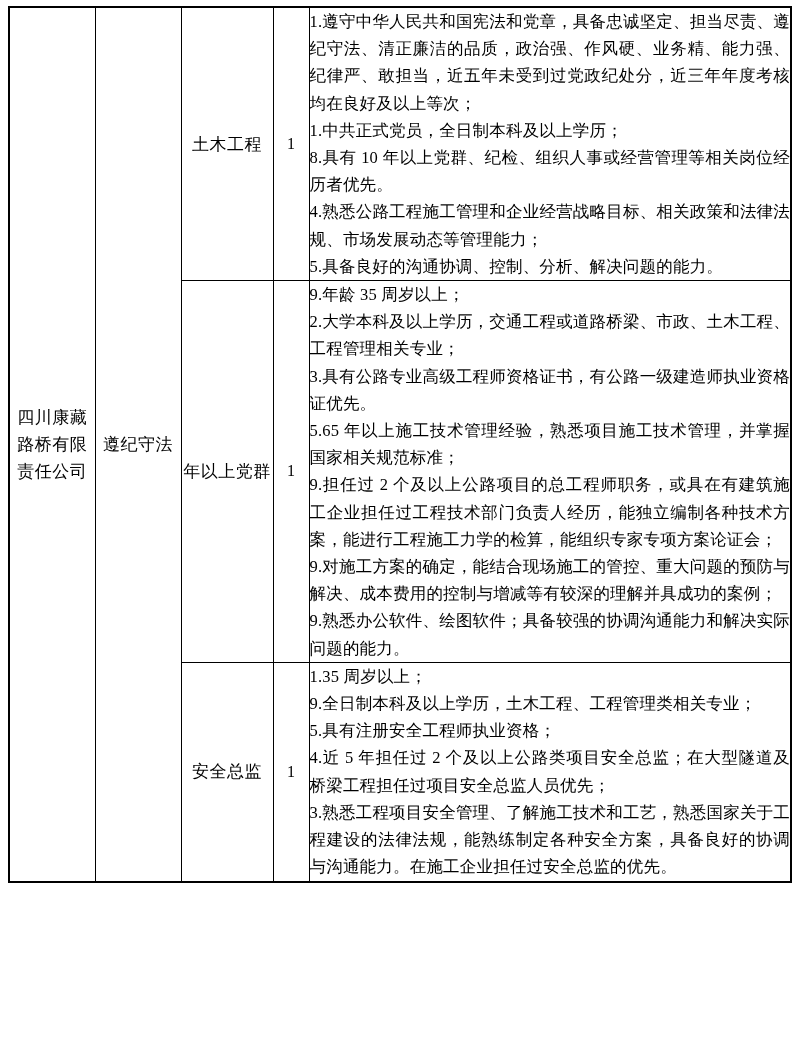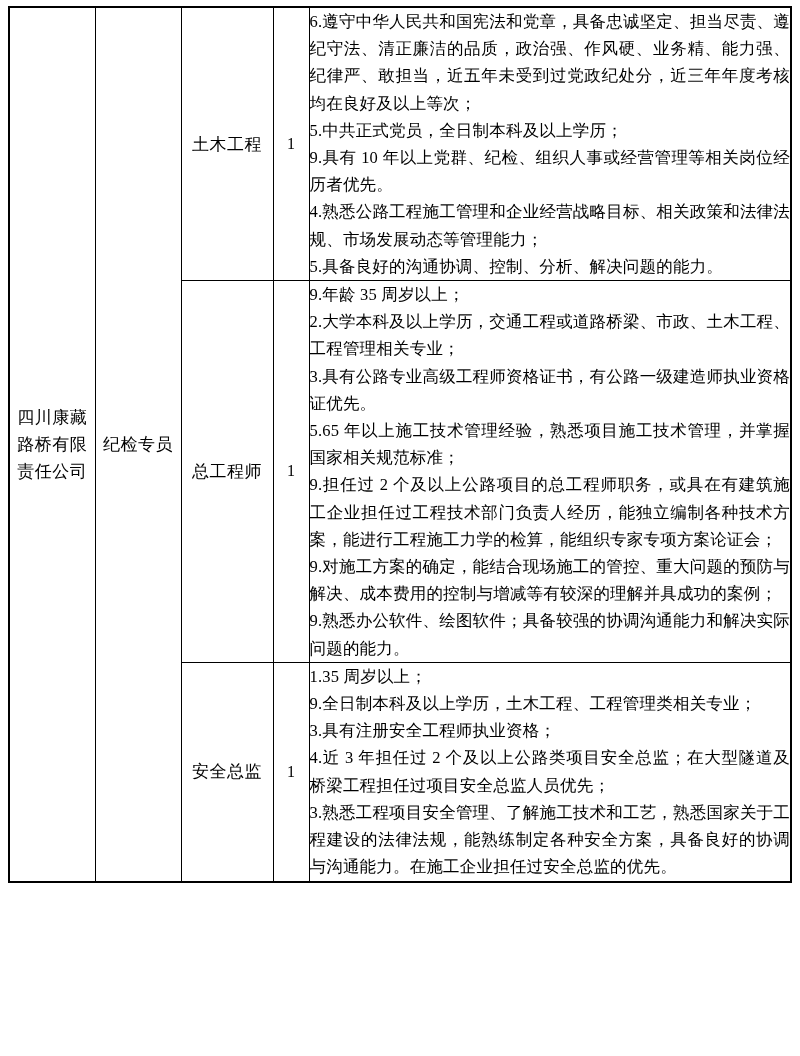--- a/index.html
+++ b/index.html
@@ -92,39 +92,39 @@
       <col class="col-post">
       <col class="col-num">
       <col class="col-req">
     </colgroup>
     <tbody>
       <tr>
         <td class="cell-center" rowspan="3">
           <div class="company-text">四川康藏路桥有限责任公司</div>
         </td>
         <td class="cell-center" rowspan="3">
-          <div class="group-text">纪检专员</div>
+          <div class="group-text">遵纪守法</div>
         </td>
         <td class="cell-center">
           <div class="post-text">土木工程</div>
         </td>
         <td class="num-text">1</td>
         <td class="req-cell">
           <ul class="req-list">
-            <li class="req-line">6.遵守中华人民共和国宪法和党章，具备忠诚坚定、担当尽责、遵纪守法、清正廉洁的品质，政治强、作风硬、业务精、能力强、纪律严、敢担当，近五年未受到过党政纪处分，近三年年度考核均在良好及以上等次；</li>
-            <li class="req-line">5.中共正式党员，全日制本科及以上学历；</li>
-            <li class="req-line">9.具有 10 年以上党群、纪检、组织人事或经营管理等相关岗位经历者优先。</li>
+            <li class="req-line">1.遵守中华人民共和国宪法和党章，具备忠诚坚定、担当尽责、遵纪守法、清正廉洁的品质，政治强、作风硬、业务精、能力强、纪律严、敢担当，近五年未受到过党政纪处分，近三年年度考核均在良好及以上等次；</li>
+            <li class="req-line">1.中共正式党员，全日制本科及以上学历；</li>
+            <li class="req-line">8.具有 10 年以上党群、纪检、组织人事或经营管理等相关岗位经历者优先。</li>
             <li class="req-line">4.熟悉公路工程施工管理和企业经营战略目标、相关政策和法律法规、市场发展动态等管理能力；</li>
             <li class="req-line">5.具备良好的沟通协调、控制、分析、解决问题的能力。</li>
           </ul>
         </td>
       </tr>
       <tr>
         <td class="cell-center">
-          <div class="post-text">总工程师</div>
+          <div class="post-text">年以上党群</div>
         </td>
         <td class="num-text">1</td>
         <td class="req-cell">
           <ul class="req-list">
             <li class="req-line">9.年龄 35 周岁以上；</li>
             <li class="req-line">2.大学本科及以上学历，交通工程或道路桥梁、市政、土木工程、工程管理相关专业；</li>
             <li class="req-line">3.具有公路专业高级工程师资格证书，有公路一级建造师执业资格证优先。</li>
             <li class="req-line">5.65 年以上施工技术管理经验，熟悉项目施工技术管理，并掌握国家相关规范标准；</li>
             <li class="req-line">9.担任过 2 个及以上公路项目的总工程师职务，或具在有建筑施工企业担任过工程技术部门负责人经历，能独立编制各种技术方案，能进行工程施工力学的检算，能组织专家专项方案论证会；</li>
             <li class="req-line">9.对施工方案的确定，能结合现场施工的管控、重大问题的预防与解决、成本费用的控制与增减等有较深的理解并具成功的案例；</li>
@@ -134,21 +134,21 @@
       </tr>
       <tr>
         <td class="cell-center">
           <div class="post-text">安全总监</div>
         </td>
         <td class="num-text">1</td>
         <td class="req-cell">
           <ul class="req-list">
             <li class="req-line">1.35 周岁以上；</li>
             <li class="req-line">9.全日制本科及以上学历，土木工程、工程管理类相关专业；</li>
-            <li class="req-line">3.具有注册安全工程师执业资格；</li>
-            <li class="req-line">4.近 3 年担任过 2 个及以上公路类项目安全总监；在大型隧道及桥梁工程担任过项目安全总监人员优先；</li>
+            <li class="req-line">5.具有注册安全工程师执业资格；</li>
+            <li class="req-line">4.近 5 年担任过 2 个及以上公路类项目安全总监；在大型隧道及桥梁工程担任过项目安全总监人员优先；</li>
             <li class="req-line">3.熟悉工程项目安全管理、了解施工技术和工艺，熟悉国家关于工程建设的法律法规，能熟练制定各种安全方案，具备良好的协调与沟通能力。在施工企业担任过安全总监的优先。</li>
           </ul>
         </td>
       </tr>
     </tbody>
   </table>
 </div>
 
 </body></html>

